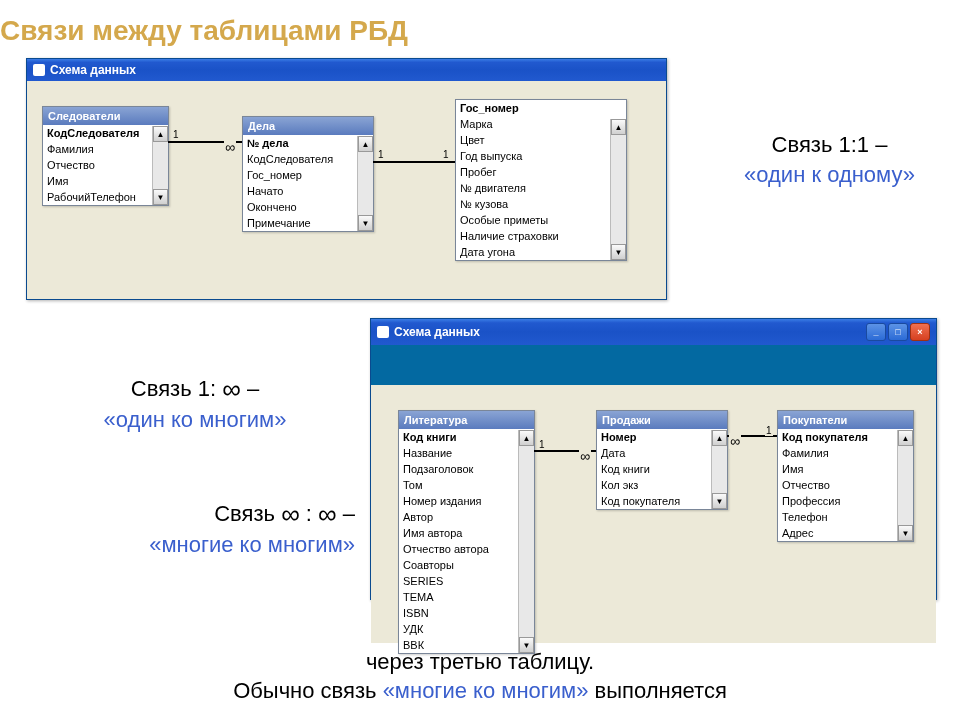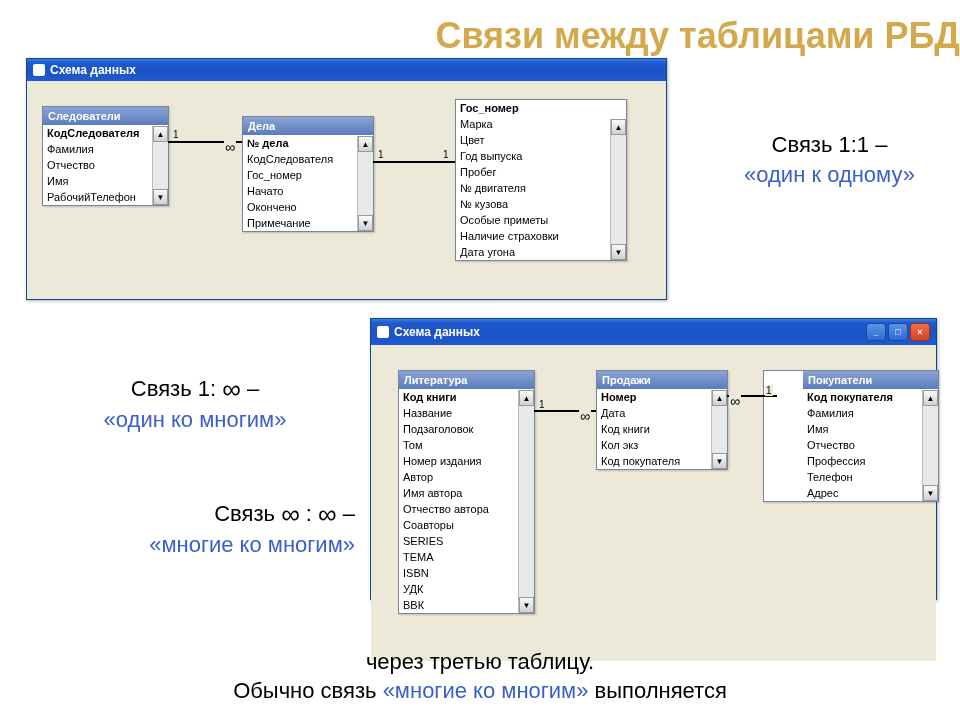--- a/index.html
+++ b/index.html
@@ -6,22 +6,22 @@
   margin: 0;
   padding: 0;
   font-family: Arial, sans-serif;
   background: #fff;
   width: 960px;
   height: 720px;
   overflow: hidden;
   position: relative;
 }
 .page-title {
-  text-align: right;
-  font-size: 36px;
+  text-align: left;
+  font-size: 28px;
   color: #d4a84c;
   font-weight: bold;
   padding: 15px 0 8px 0;
 }
 .schema-window {
   position: absolute;
   border: 1px solid #0a4a8f;
   background: #0369a1;
   box-shadow: 1px 1px 3px rgba(0,0,0,0.3);
 }
@@ -243,21 +243,21 @@
     <div class="schema-titlebar-left">
       <span class="schema-icon"></span>
       <span>Схема данных</span>
     </div>
     <div class="win-buttons">
       <div class="win-btn">_</div>
       <div class="win-btn">□</div>
       <div class="win-btn close">×</div>
     </div>
   </div>
-  <div class="schema-body" style="height:316px;">
+  <div class="schema-body" style="height:258px;margin-top:40px;">
 
     <div class="entity-table" style="left:27px; top:25px; width:135px;">
       <div class="entity-header">Литература</div>
       <div class="entity-fields">
         <div class="entity-field pk">Код книги</div>
         <div class="entity-field">Название</div>
         <div class="entity-field">Подзаголовок</div>
         <div class="entity-field">Том</div>
         <div class="entity-field">Номер издания</div>
         <div class="entity-field">Автор</div>
@@ -286,21 +286,21 @@
         <div class="entity-field">Кол экз</div>
         <div class="entity-field">Код покупателя</div>
       </div>
       <div class="scrollbar-v">
         <div class="scroll-arrow">▲</div>
         <div class="scroll-track"></div>
         <div class="scroll-arrow">▼</div>
       </div>
     </div>
 
-    <div class="entity-table" style="left:392px; top:25px; width:135px;padding-left:39px;">
+    <div class="entity-table" style="left:406px; top:25px; width:135px;">
       <div class="entity-header">Покупатели</div>
       <div class="entity-fields">
         <div class="entity-field pk">Код покупателя</div>
         <div class="entity-field">Фамилия</div>
         <div class="entity-field">Имя</div>
         <div class="entity-field">Отчество</div>
         <div class="entity-field">Профессия</div>
         <div class="entity-field">Телефон</div>
         <div class="entity-field">Адрес</div>
       </div>

